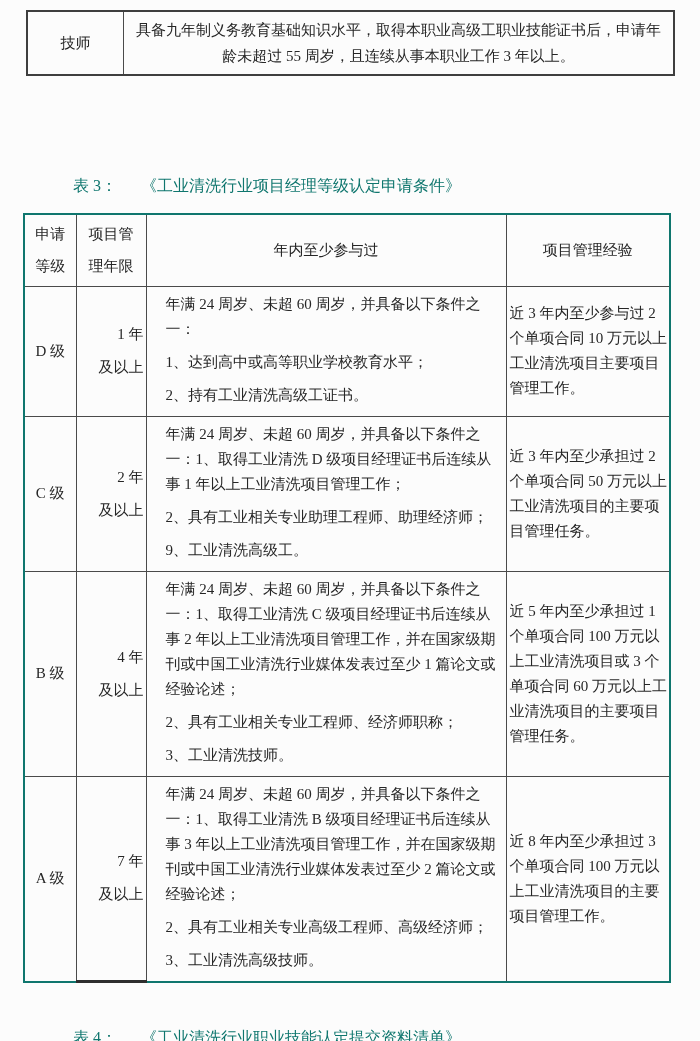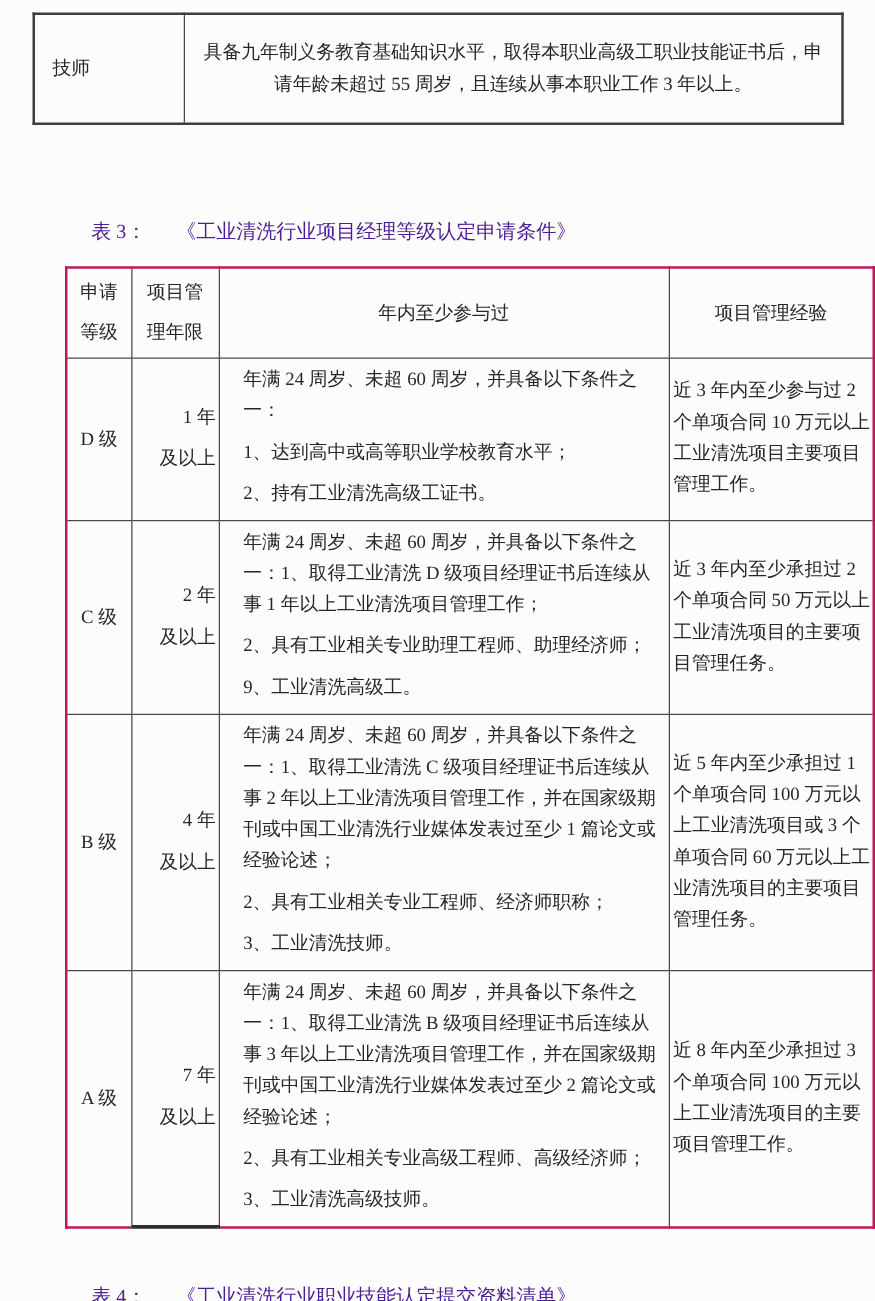--- a/index.html
+++ b/index.html
@@ -13,31 +13,31 @@
     overflow:hidden;
   }
   .page{position:absolute;left:0;top:0;width:700px;height:1041px;}
 
   table{border-collapse:collapse;table-layout:fixed;}
   td,th{border:1px solid #4a4a4a;font-weight:normal;}
 
   
   .tbl-top{position:absolute;left:26px;top:10px;width:649px;border:2px solid #3e3e3e;}
   .tbl-top td{vertical-align:middle;line-height:26px;}
-  .tbl-top .lbl{width:91px;text-align:left;height:58px;padding:14px;}
+  .tbl-top .lbl{width:91px;text-align:center;height:58px;padding:2px;}
   .tbl-top .cnt{text-align:center;padding:4px 12px;}
 
   
-  .caption{position:absolute;left:73px;font-size:16px;line-height:24px;white-space:nowrap;color:#4c1d95;font-family:Liberation Serif, serif;}
+  .caption{position:absolute;left:73px;font-size:16px;line-height:24px;white-space:nowrap;color:#0f766e;font-family:Liberation Serif, serif;}
   .caption3{top:174px;}
   .caption4{top:1026px;}
   .caption .cap-title{margin-left:24px;}
 
   
-  .tbl3{position:absolute;left:52px;top:213px;width:646px;border:2px solid #be185d;font-family:Liberation Serif, serif;}
+  .tbl3{position:absolute;left:23px;top:213px;width:646px;border:2px solid #0f766e;font-family:Liberation Serif, serif;}
   .tbl3 th{text-align:center;vertical-align:middle;padding:2px;}
   .tbl3 thead tr{height:72px;}
   .tbl3 .hdr-two div{line-height:32px;}
   .tbl3 .grade-cell{text-align:center;vertical-align:middle;padding:2px;}
   .tbl3 .years-cell{text-align:right;vertical-align:middle;line-height:33px;padding:2px;}
   .tbl3 .cond-cell{vertical-align:top;text-align:left;padding:5px 3px 0 19px;}
   .tbl3 .cond-cell p{margin:0 0 8px;line-height:25px;}
   .tbl3 .exp-cell{vertical-align:middle;text-align:left;padding:2px 2px 2px 3px;line-height:25px;}
   .row-d{height:126px;}
   .row-c{height:154px;}

